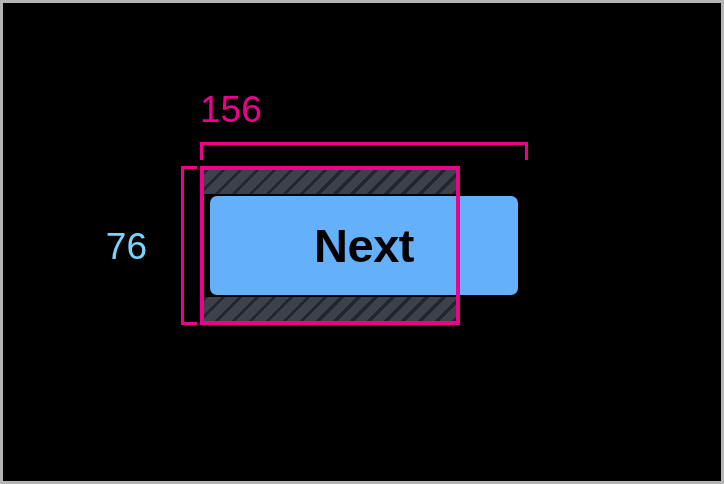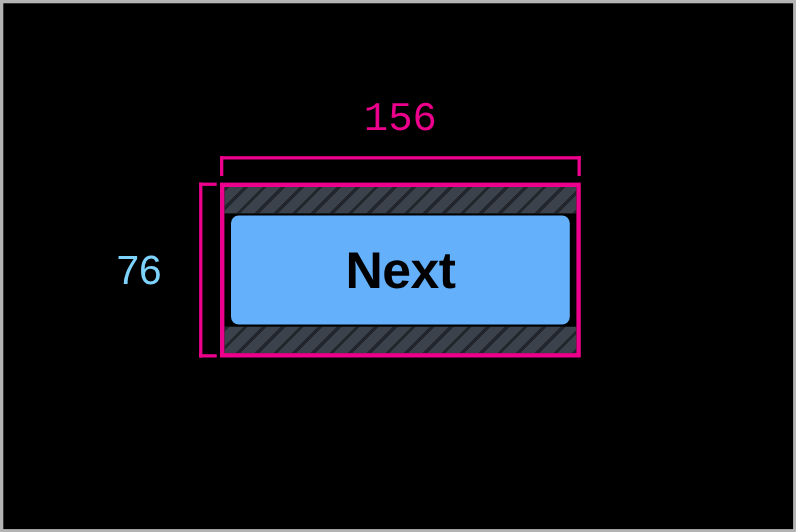--- a/index.html
+++ b/index.html
@@ -22,21 +22,21 @@
     box-sizing: border-box;
     background: #000000;
     border: 3px solid #b4b4b4;
   }
 
   
   #selection-group {
     position: absolute;
     left: 197px;
     top: 163px;
-    width: 328px;
+    width: 260px;
     height: 159px;
   }
 
   
   #selection-outline {
     position: absolute;
     left: 0;
     top: 0;
     width: 100%;
     height: 100%;
@@ -104,22 +104,21 @@
     box-sizing: border-box;
     border-left: 3px solid #ec008c;
     border-right: 3px solid #ec008c;
     border-top: 3px solid #ec008c;
   }
   #width-dimension-value {
     position: absolute;
     left: 0;
     right: 0;
     top: -51px;
-    text-align: center;
-    font-family: Liberation Mono, monospace;
+    font-family: Liberation Sans, sans-serif;
     font-size: 37px;
     font-weight: normal;
     color: #ec008c;
     line-height: 1;
   }
 
   
   #height-dimension {
     position: absolute;
     left: 178px;

